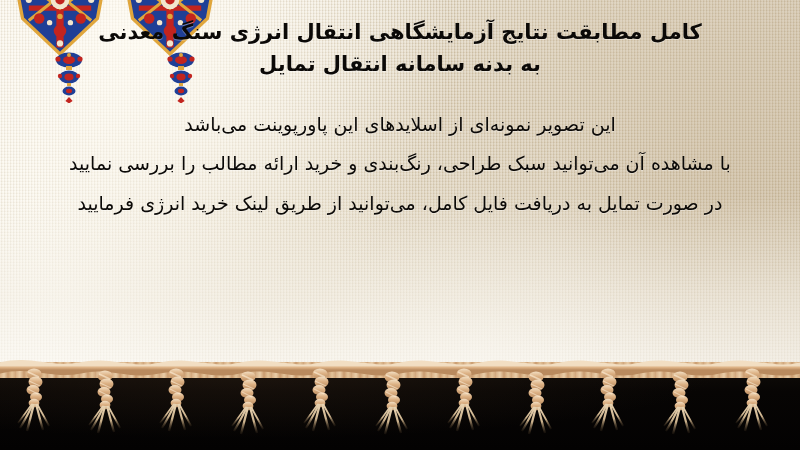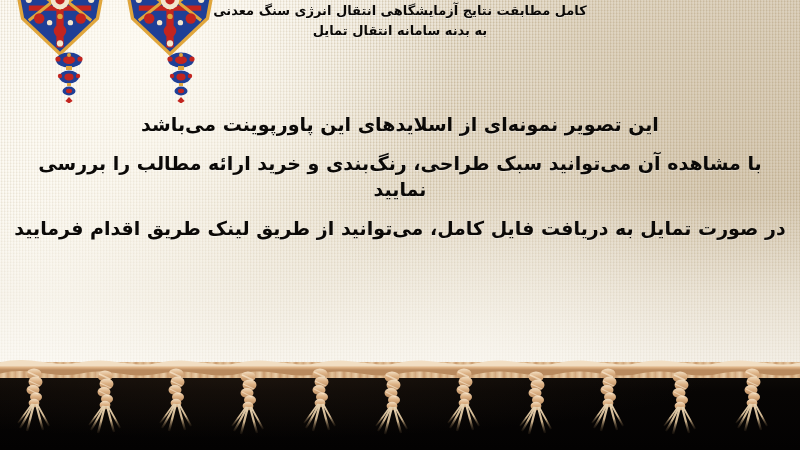--- a/index.html
+++ b/index.html
@@ -51,34 +51,34 @@
   .ornaments{position:absolute;left:0;top:0;width:230px;height:115px;}
   .medallion{position:absolute;top:-46px;}
   .med-a{left:8px;}
   .med-b{left:118px;}
   .pendant{position:absolute;}
   .pen-a{left:52px;top:51px;}
   .pen-b{left:164px;top:51px;}
 
   
   .title{
-    position:absolute;left:0;right:0;top:1px;
+    position:absolute;left:0;right:0;top:17px;
     text-align:center;
     color:#0b0907;
-    font-size:13px;line-height:1.52;
+    font-size:21px;line-height:1.52;
     font-weight:bold;
     letter-spacing:.1px;
     padding:0 28px;
     text-shadow:0 1px 0 rgba(255,255,255,.35);
   }
   .title .l2{display:block;}
   .body-lines{
     position:absolute;left:0;right:0;top:112px;
     text-align:center;padding:0 14px;
-    color:#0b0907;font-weight:bold;
+    color:#0b0907;font-weight:normal;
   }
   .body-lines p{margin:0 0 14px 0;font-size:19px;line-height:1.34;
     text-shadow:0 1px 0 rgba(255,255,255,.30);}
   .body-lines p:last-child{margin-bottom:0;}
 
   
   .band{
     position:absolute;left:0;bottom:0;width:800px;height:84px;
     background:
       radial-gradient(ellipse at 30% 10%, rgba(40,28,18,.55) 0%, rgba(0,0,0,0) 60%),
@@ -212,21 +212,21 @@
   </div>
 
   <div class="title">
     <span>کامل مطابقت نتایج آزمایشگاهی انتقال انرژی سنگ معدنی</span>
     <span class="l2">به بدنه سامانه انتقال تمایل</span>
   </div>
 
   <div class="body-lines">
     <p>این تصویر نمونه‌ای از اسلایدهای این پاورپوینت می‌باشد</p>
     <p>با مشاهده آن می‌توانید سبک طراحی، رنگ‌بندی و خرید ارائه مطالب را بررسی نمایید</p>
-    <p>در صورت تمایل به دریافت فایل کامل، می‌توانید از طریق لینک طریق اقدام فرمایید</p>
+    <p>در صورت تمایل به دریافت فایل کامل، می‌توانید از طریق لینک خرید انرژی فرمایید</p>
   </div>
 
   <div class="band"></div>
   <div class="selvedge"></div>
 
   <svg class="fringe" width="800" height="92" viewBox="0 0 800 92" preserveAspectRatio="none">
     <defs>
       <linearGradient id="cord" x1="0" y1="0" x2="0" y2="1">
         <stop offset="0%" stop-color="#f2dec2"></stop>
         <stop offset="45%" stop-color="#dcb184"></stop>

